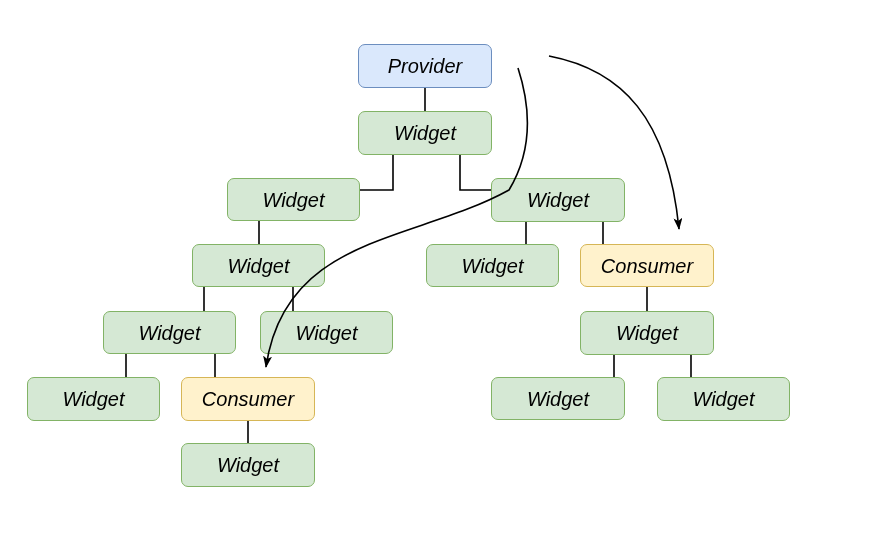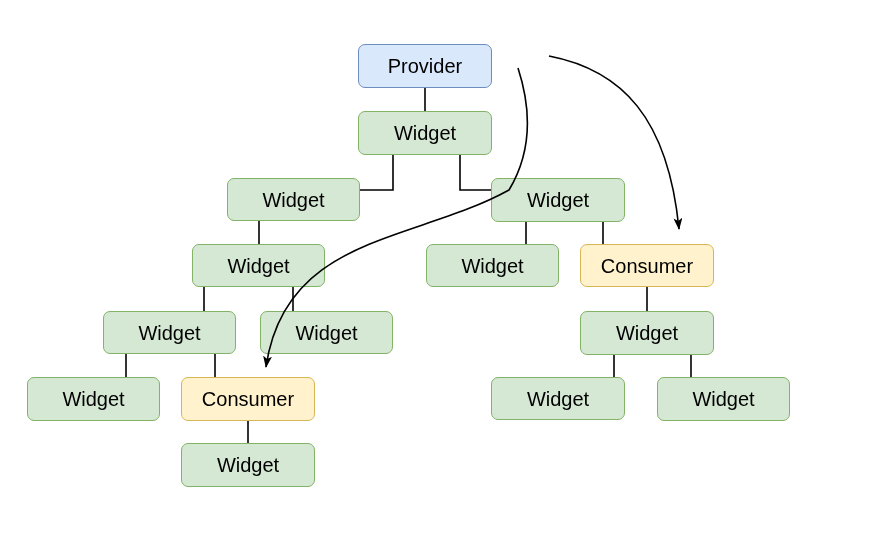--- a/index.html
+++ b/index.html
@@ -1,20 +1,21 @@
 <!DOCTYPE html>
 <html><head>
 <meta charset="utf-8">
 <style>
   html, body { margin: 0; padding: 0; background: #ffffff; }
   body { font-family: "Liberation Sans", "DejaVu Sans", sans-serif; }
   .canvas {
     position: relative;
     overflow: hidden;
     background: #ffffff;
+    font-style: italic;
   }
   .node {
     position: absolute;
     box-sizing: border-box;
     border: 1.5px solid #000;
     border-radius: 7px;
     display: flex;
     align-items: center;
     justify-content: center;
   }

